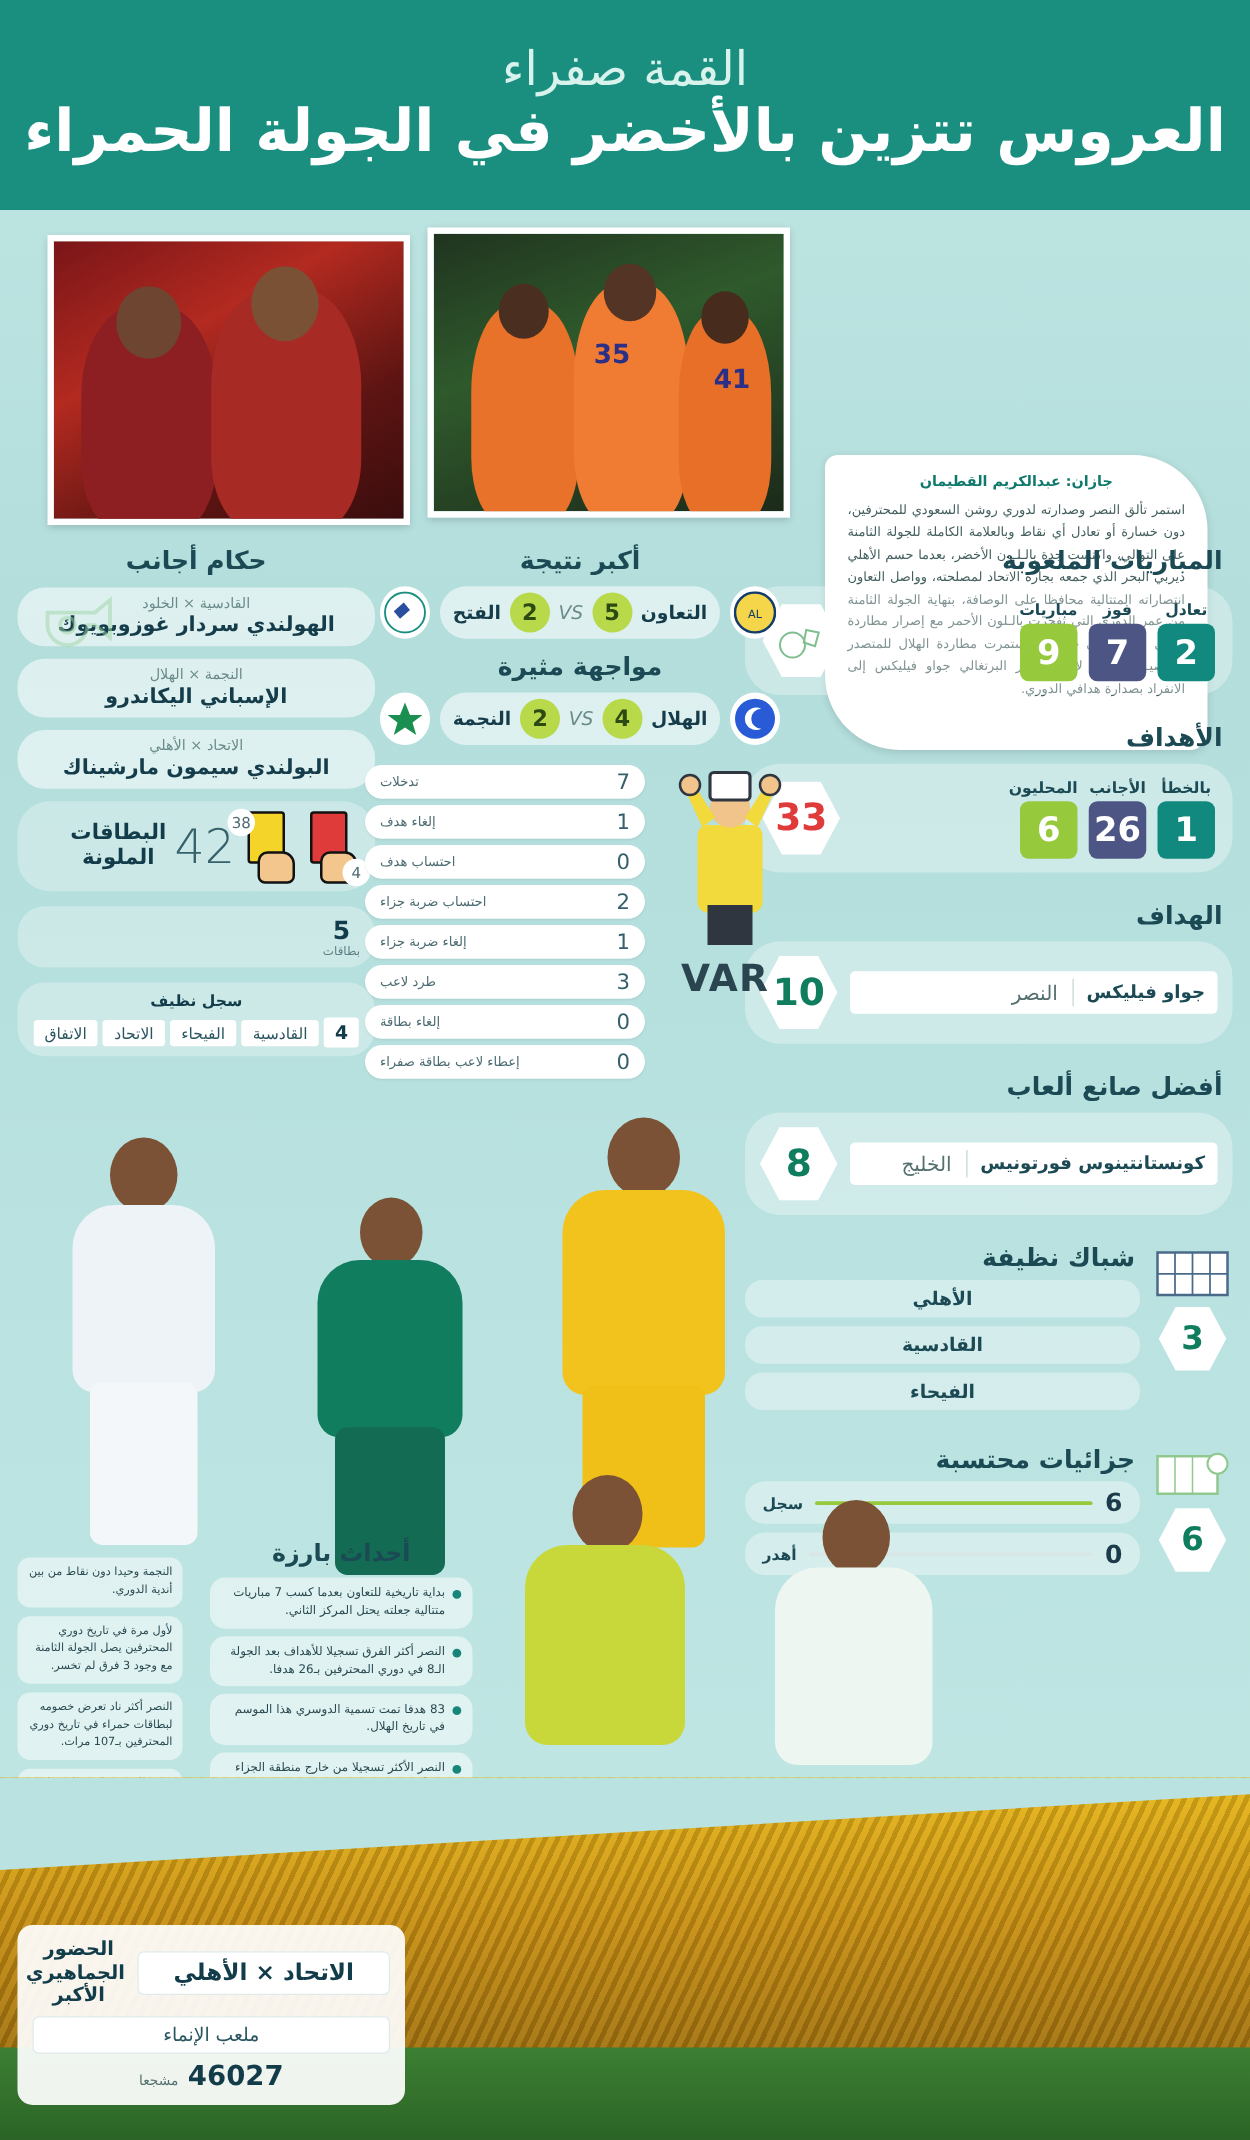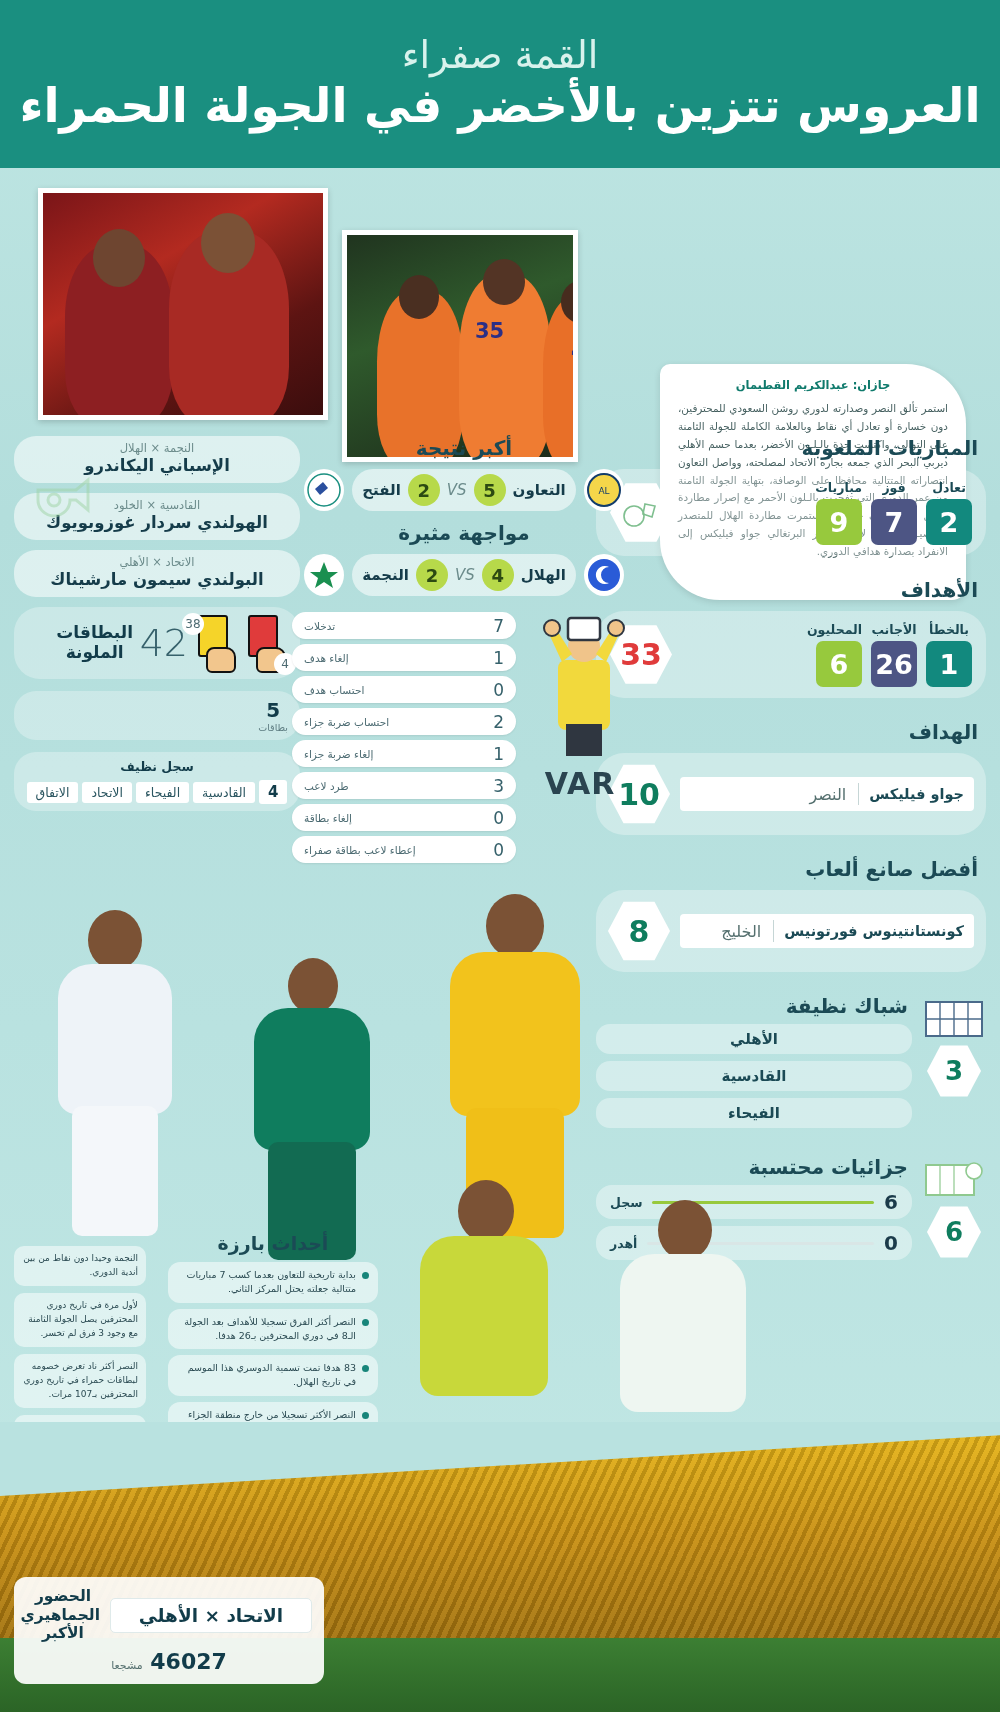--- a/index.html
+++ b/index.html
@@ -30,22 +30,22 @@
   }
 
   
   .photo-strip { position:absolute; top:176px; left:0; width:1000px; height:252px; }
   .photo {
     position:absolute; border:5px solid #ffffff; overflow:hidden;
     box-shadow:0 2px 6px rgba(0,0,0,.18);
   }
   .photo-a { left:38px; top:12px; width:290px; height:232px;
     background:linear-gradient(150deg,#7a1518 0%,#b32a20 35%,#5d1412 70%,#3a0d0d 100%); }
-  .photo-b { left:342px; top:6px; width:236px; height:232px;
-    background:linear-gradient(160deg,#20341f 0%,#2f5a2c 40%,#1c2a1a 100%);margin-top:48px; }
+  .photo-b { left:342px; top:6px; width:290px; height:232px;
+    background:linear-gradient(160deg,#20341f 0%,#2f5a2c 40%,#1c2a1a 100%); }
   .ph-figs { position:absolute; inset:0; }
   .fig { position:absolute; border-radius:40% 40% 30% 30%; }
   .photo-a .f1 { left:22px; top:52px; width:108px; height:180px; background:#8d1f22; }
   .photo-a .f2 { left:126px; top:38px; width:120px; height:194px; background:#a82a24; }
   .photo-a .head1 { left:50px; top:36px; width:52px; height:58px; border-radius:50%; background:#6e4530; }
   .photo-a .head2 { left:158px; top:20px; width:54px; height:60px; border-radius:50%; background:#7b5136; }
   .photo-b .f1 { left:30px; top:56px; width:86px; height:176px; background:#e8722a; }
   .photo-b .f2 { left:112px; top:40px; width:92px; height:192px; background:#ef7c32; }
   .photo-b .f3 { left:196px; top:62px; width:74px; height:170px; background:#e86f28; }
   .photo-b .head1 { left:52px; top:40px; width:40px; height:44px; border-radius:50%; background:#4a2f21; }
@@ -419,28 +419,29 @@
         </div>
       </div>
     </div>
   </div>
 
   <div class="left-col">
     <svg class="whistle" viewBox="0 0 92 84">
       <path d="M18 28 h38 l12 -10 v30 l-12 -10 h-6 a16 16 0 1 1 -32 0 z" fill="none" stroke="#9fd4a5" stroke-width="3"></path>
       <circle cx="34" cy="38" r="6" fill="none" stroke="#9fd4a5" stroke-width="3"></circle>
     </svg>
-
+    <div class="lc-title">حكام أجانب</div>
+
+    <div class="ref-card">
+      <div class="ref-match">القادسية × الخلود</div>
+      <div class="ref-name">الهولندي سردار غوزوبويوك</div>
+    </div>
     <div class="ref-card">
       <div class="ref-match">النجمة × الهلال</div>
       <div class="ref-name">الإسباني اليكاندرو</div>
-    </div>
-    <div class="ref-card">
-      <div class="ref-match">القادسية × الخلود</div>
-      <div class="ref-name">الهولندي سردار غوزوبويوك</div>
     </div>
     <div class="ref-card">
       <div class="ref-match">الاتحاد × الأهلي</div>
       <div class="ref-name">البولندي سيمون مارشيناك</div>
     </div>
 
     <div class="cards-box">
       <div class="card-icon">
         <div class="card-rect red"></div>
           <div class="hand"></div>
@@ -628,19 +629,20 @@
   <div class="crowd">
     <div class="crowd-mask" style="top:0;"></div>
     <div class="pitch"></div>
   </div>
 
   <div class="attend-card">
     <div class="att-top">
       <div class="att-match">الاتحاد × الأهلي</div>
       <div class="att-label">الحضور الجماهيري الأكبر</div>
     </div>
+    <div class="att-stadium">ملعب الإنماء</div>
     <div class="att-count">
       <span>46027</span>
       <span class="unit">مشجعا</span>
     </div>
   </div>
 
 </div>
 
 </body></html>

